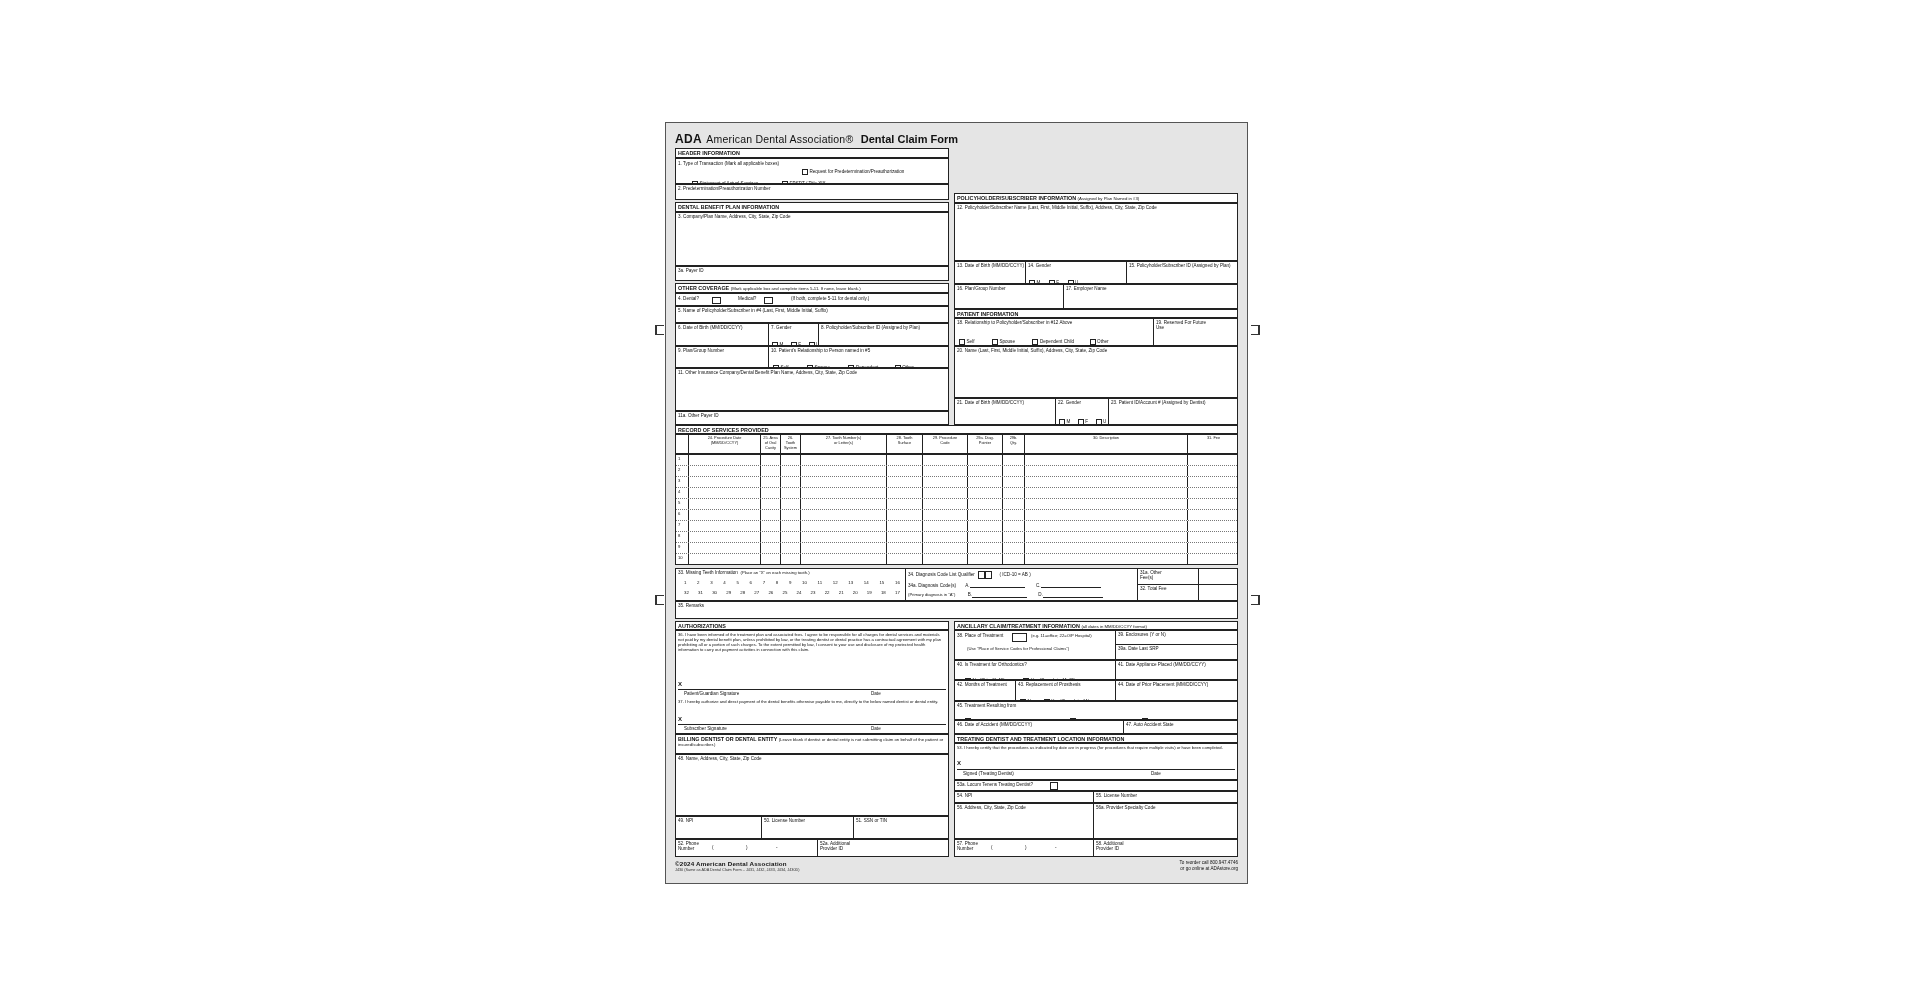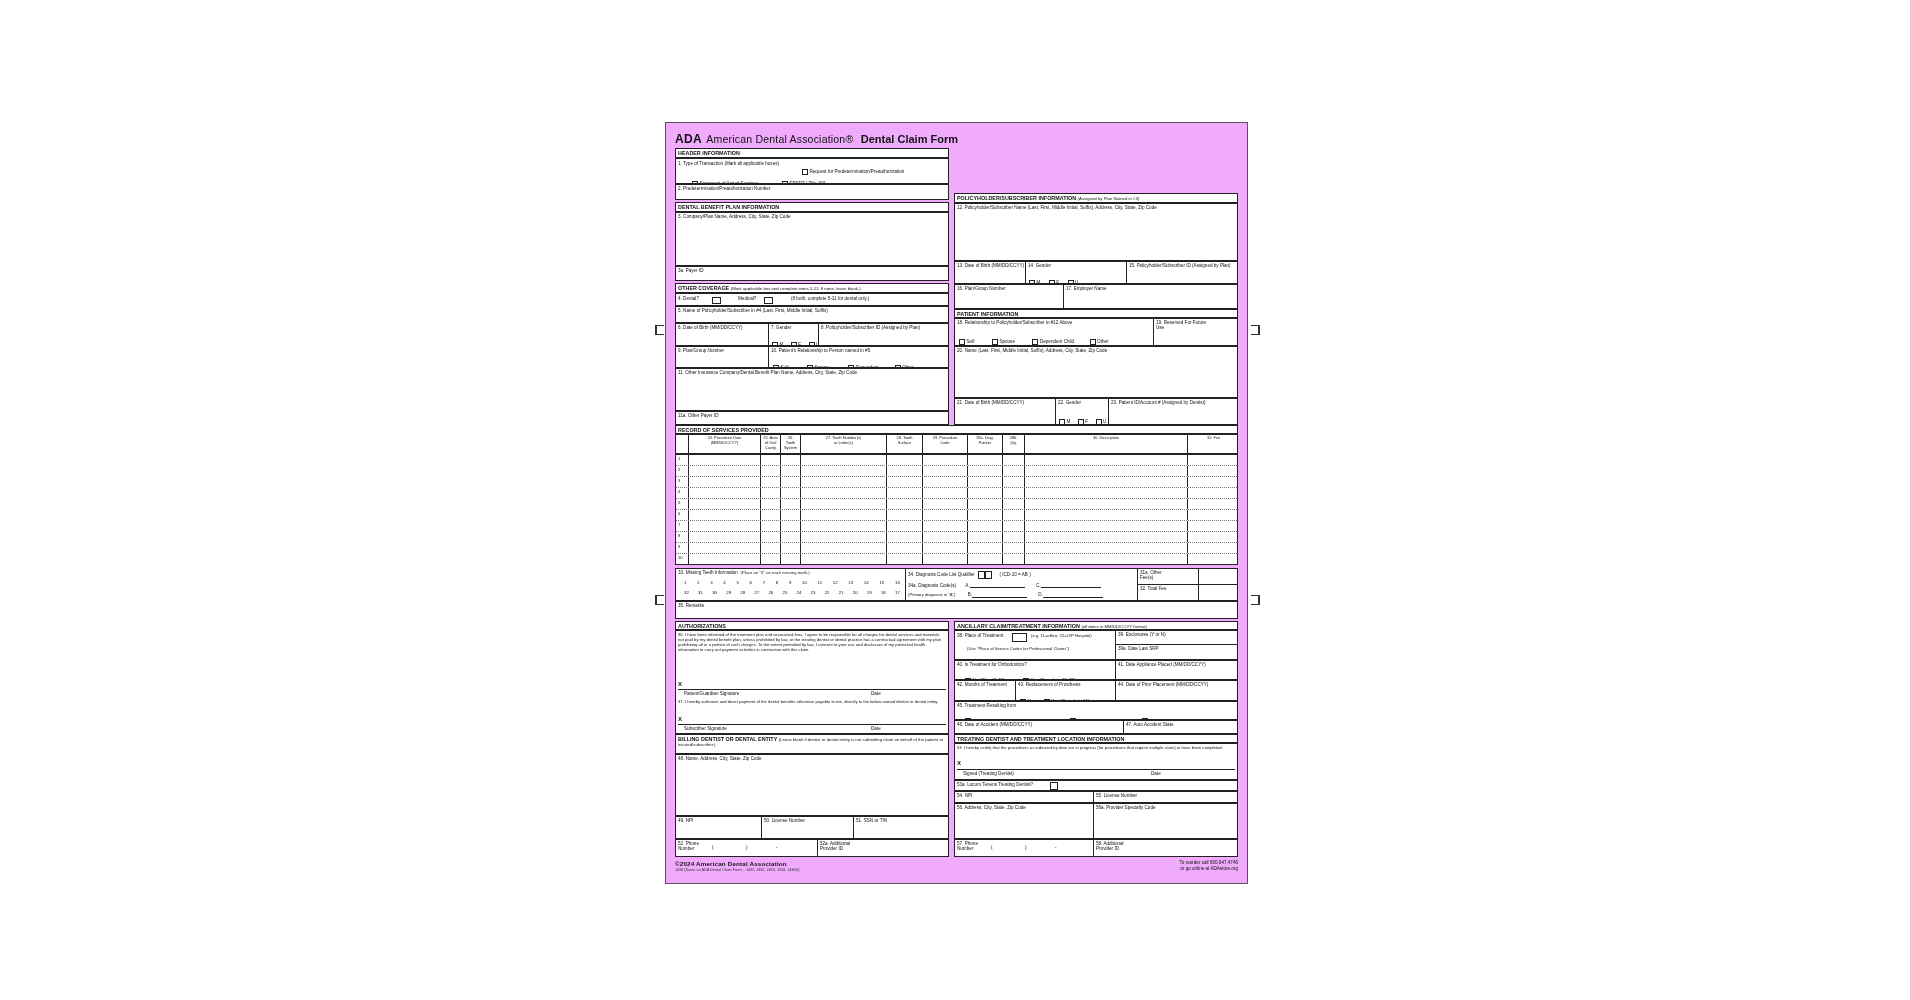--- a/index.html
+++ b/index.html
@@ -1,18 +1,18 @@
 <!DOCTYPE html>
 <html><head>
 <meta charset="utf-8">
 <style>
   html,body{margin:0;padding:0;width:1910px;height:1000px;background:#ffffff;
     font-family:"Liberation Sans",sans-serif;color:#111;}
   .page{position:absolute;left:665px;top:122px;width:581px;height:760px;
-    border:1px solid #555;background:#f0abfc;}
+    border:1px solid #555;background:#e5e5e5;}
   .abs{position:absolute;box-sizing:border-box;}
   .cell{position:absolute;box-sizing:border-box;border:1px solid #222;overflow:hidden;background:#fff;}
   .bar{position:absolute;box-sizing:border-box;border:1px solid #222;background:#fff;
     font-weight:bold;font-size:5.4px;line-height:1.1;padding:1.5px 2px;white-space:nowrap;overflow:hidden;}
   .bar .note{font-weight:normal;font-size:4.3px;}
   .t{position:absolute;font-size:4.6px;line-height:1.18;color:#111;}
   .t4{font-size:4.2px;}
   .tc{text-align:center;}
   .pre{white-space:pre-line;}
   .cb{display:inline-block;width:6px;height:6px;border:1px solid #222;background:#fff;

